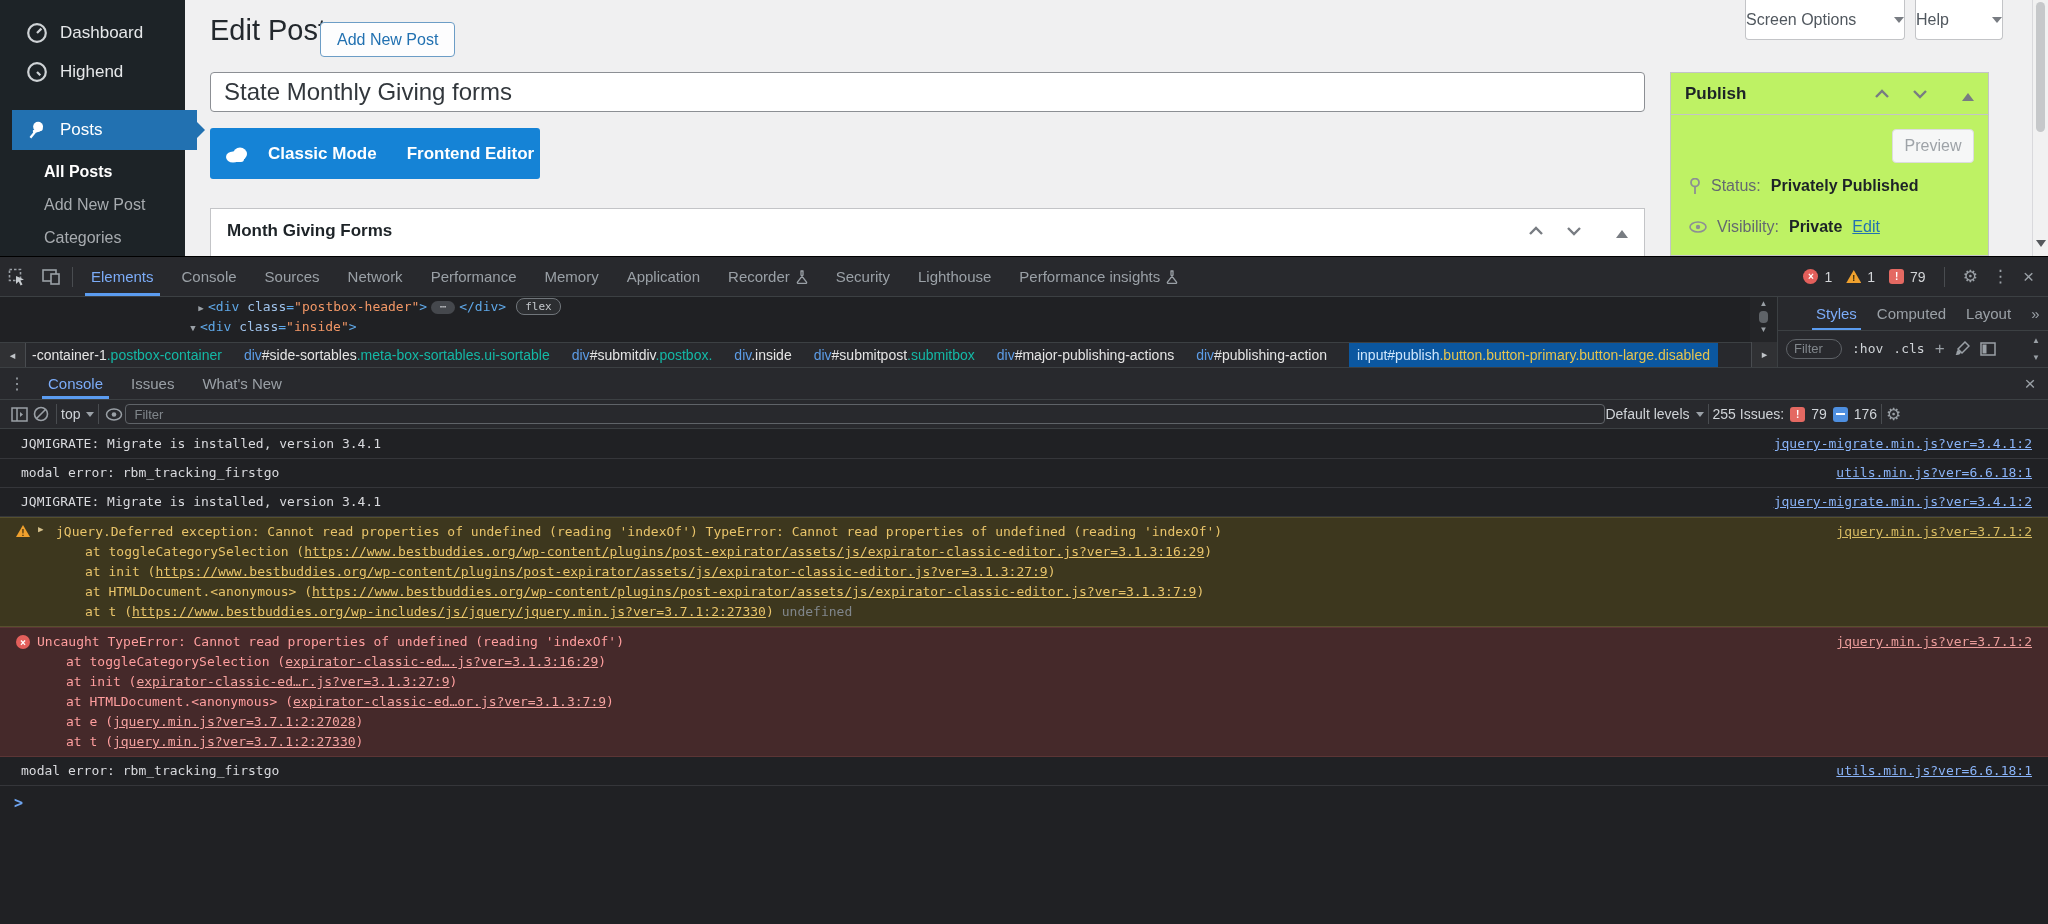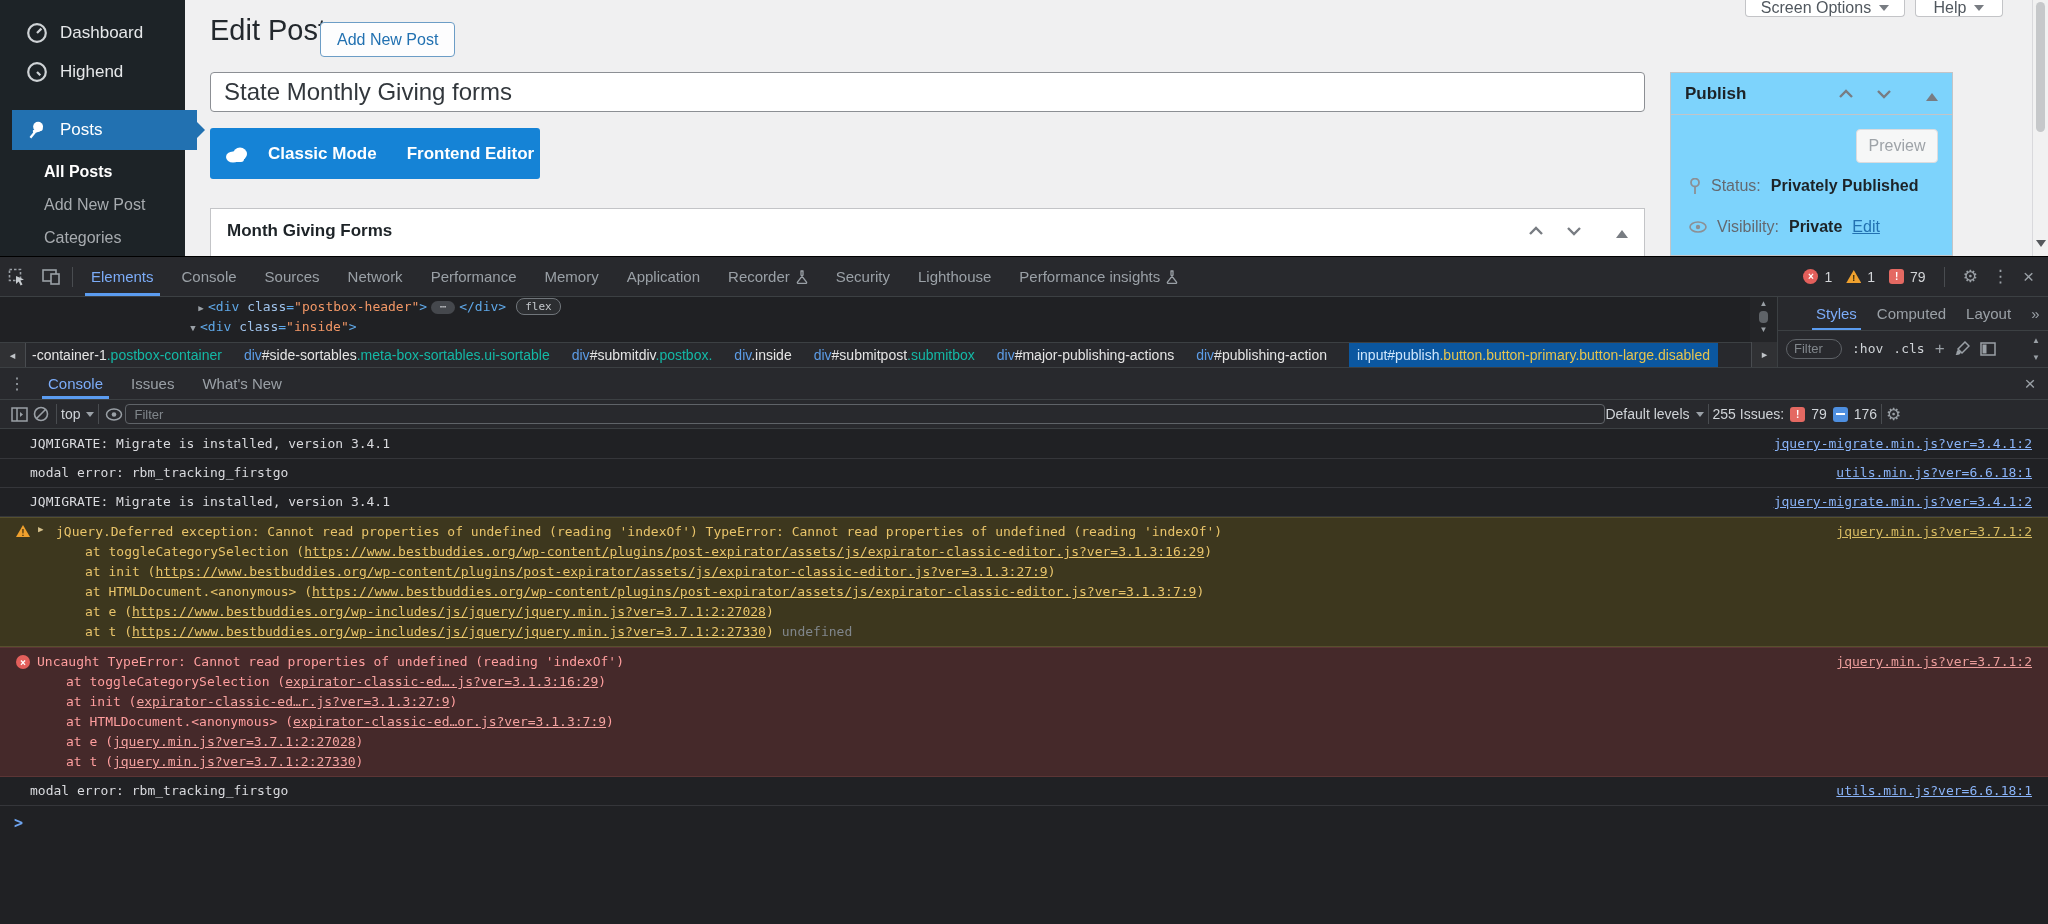--- a/index.html
+++ b/index.html
@@ -12,39 +12,39 @@
   .wp-sidebar { position:absolute; top:0; left:0; width:185px; height:256px; background:#1d2327; }
   .side-item { position:absolute; left:12px; width:185px; height:38px; display:flex; align-items:center; padding-left:14px; color:#e6e8ea; font-size:17px; cursor:pointer; }
   .side-item .mi { width:22px; height:22px; margin-right:12px; flex:none; }
   .side-item.posts { background:#2271b1; color:#fff; height:40px; }
   .side-item.posts::after { content:""; position:absolute; right:-8px; top:50%; margin-top:-9px; border:9px solid transparent; border-left:9px solid #2271b1; border-right:none; }
   .submenu-item { position:absolute; left:44px; font-size:16px; color:#a7abaf; cursor:pointer; }
   .submenu-item.current { color:#fff; font-weight:bold; }
 
   .wp-h1 { position:absolute; left:210px; top:14px; font-size:29px; font-weight:400; color:#23282d; }
   .add-new-btn { position:absolute; left:320px; top:22px; height:35px; padding:0 16px; background:#fdfdfe; border:1px solid #6c9dc6; border-radius:4px; color:#2271b1; font-size:16px; display:flex; align-items:center; cursor:pointer; }
-  .screen-tab { position:absolute; top:0; height:17px; background:#fff; border:1px solid #c3c4c7; border-top:none; border-radius:0 0 4px 4px; color:#50575e; font-size:16px; display:flex; align-items:center; justify-content:center; gap:8px; cursor:pointer; }
+  .screen-tab { position:absolute; top:0; height:40px; background:#fff; border:1px solid #c3c4c7; border-top:none; border-radius:0 0 4px 4px; color:#50575e; font-size:16px; display:flex; align-items:center; justify-content:space-between; gap:8px; cursor:pointer; }
   #screen-options { left:1745px; width:160px; }
   #help-tab { left:1915px; width:88px; }
   .caret { width:0; height:0; border:5px solid transparent; border-top:6px solid #787c82; margin-top:5px; }
 
   .title-input { position:absolute; left:210px; top:72px; width:1435px; height:40px; border:1px solid #8c8f94; border-radius:4px; background:#fff; font-size:24px; color:#32373c; padding:0 13px; font-family:"Liberation Sans",sans-serif; }
 
   .editor-bar { position:absolute; left:210px; top:128px; width:330px; height:51px; background:#1583d6; border-radius:3px; display:flex; align-items:center; color:#fff; cursor:pointer; }
   .editor-bar .cloud { margin:0 18px 0 14px; }
   .editor-bar .mode { font-size:17px; font-weight:bold; }
   .editor-bar .mode + .mode { margin-left:30px; }
 
   .metabox { position:absolute; left:210px; top:208px; width:1435px; height:60px; background:#fff; border:1px solid #c3c4c7; }
   .metabox-header { height:44px; display:flex; align-items:center; padding:0 16px; }
   .metabox-title { font-size:17px; font-weight:bold; color:#1d2327; }
   .box-controls { margin-left:auto; display:flex; align-items:center; gap:22px; color:#787c82; }
   .tri-up { width:0; height:0; border:6px solid transparent; border-bottom:8px solid #787c82; cursor:pointer; }
 
-  .publish { position:absolute; left:1670px; top:72px; width:283px; height:184px; background:#7dd3fc; border:1px solid #c3c4c7; }
+  .publish { position:absolute; left:1670px; top:72px; width:319px; height:184px; background:#bef264; border:1px solid #c3c4c7; }
   .publish-header { height:42px; display:flex; align-items:center; padding:0 14px; border-bottom:1px solid #c3c4c7; }
   .publish-title { font-size:17px; font-weight:bold; color:#1d2327; }
   .preview-btn { position:absolute; right:14px; top:56px; width:82px; height:34px; background:#f6f7f7; border:1px solid #dcdcde; border-radius:4px; color:#9ea3a8; font-size:16px; display:flex; align-items:center; justify-content:center; cursor:pointer; }
   .pub-row { position:absolute; left:18px; display:flex; align-items:center; gap:10px; font-size:16px; color:#646970; }
   .pub-row b { color:#1d2327; }
   .pub-row .edit-link { color:#2271b1; text-decoration:underline; cursor:pointer; }
 
   .wp-scrollbar { position:absolute; right:0; top:0; width:16px; height:256px; background:#f1f1f1; border-left:1px solid #d9d9dc; }
   .wp-scroll-thumb { position:absolute; left:3px; top:2px; width:9px; height:130px; background:#c6c8ca; border-radius:5px; }
   .wp-scroll-down { position:absolute; left:3px; bottom:4px; width:0; height:0; border:5px solid transparent; border-top:7px solid #55585c; }
@@ -116,21 +116,21 @@
   .drawer-close { margin-left:auto; width:36px; display:flex; align-items:center; justify-content:center; color:#9aa0a6; font-size:19px; cursor:pointer; }
 
   .console-toolbar { height:29px; background:#28292d; border-bottom:1px solid #3c4043; display:flex; align-items:center; padding:0 12px 0 8px; }
   .ct-icon { display:flex; align-items:center; justify-content:center; width:22px; cursor:pointer; color:#9aa0a6; }
   .ct-txt { color:#d0d4d8; font-size:14px; white-space:nowrap; cursor:pointer; display:flex; align-items:center; gap:6px; }
   .small-caret { width:0; height:0; border:4px solid transparent; border-top:5px solid #9aa0a6; margin-top:4px; }
   .console-filter { flex:1 1 auto; height:20px; max-width:1480px; border:1px solid #5f6368; border-radius:4px; background:transparent; color:#d0d4d8; font-size:13px; padding:0 8px; font-family:"Liberation Sans",sans-serif; }
   .console-filter::placeholder { color:#80868b; }
 
   .console-output { position:absolute; top:63px; left:0; right:0; bottom:0; background:#202124; overflow:hidden; font-family:"DejaVu Sans Mono",monospace; font-size:13px; }
-  .console-row { display:flex; align-items:flex-start; border-bottom:1px solid #35363a; padding:4px 16px 4px 30px; color:#d9dade; position:relative;justify-content:flex-end; }
+  .console-row { display:flex; align-items:flex-start; border-bottom:1px solid #35363a; padding:4px 16px 4px 21px; color:#d9dade; position:relative;justify-content:flex-end; }
   .console-row .msg-content { flex:1 1 auto; min-width:0; }
   .msg-line { line-height:20px; white-space:nowrap; }
   .msg-line.stack { padding-left:39px; }
   .lnk { text-decoration:underline; cursor:pointer; }
   .trail { color:#80868b; margin-left:8px; }
   .source-link { flex:none; margin-left:20px; color:#8ab4f8; text-decoration:underline; line-height:20px; cursor:pointer; }
   .console-row.warning { background:#3d371e; border-top:1px solid #56502d; border-bottom:1px solid #56502d; color:#e9c46a; padding-left:56px; }
   .console-row.warning .lnk { color:#e9c46a; }
   .console-row.warning .source-link { color:#d8bb62; }
   .console-row.error { background:#45292a; border-top:1px solid #5c3535; border-bottom:1px solid #5c3535; color:#ff9e9e; padding-left:37px; }
@@ -455,21 +455,20 @@
             <span class="source-link">jquery-migrate.min.js?ver=3.4.1:2</span>
           </div>
           <div class="console-row warning">
             <span class="row-icon warn-tri" style="width: 14px; height: 12px; line-height: 16px;">!</span>
             <span class="warn-exp">▶</span>
             <div class="msg-content">
               <div class="msg-line first">jQuery.Deferred exception: Cannot read properties of undefined (reading 'indexOf') TypeError: Cannot read properties of undefined (reading 'indexOf')</div>
               <div class="msg-line stack">at toggleCategorySelection (<span class="lnk">https://www.bestbuddies.org/wp-content/plugins/post-expirator/assets/js/expirator-classic-editor.js?ver=3.1.3:16:29</span>)</div>
               <div class="msg-line stack">at init (<span class="lnk">https://www.bestbuddies.org/wp-content/plugins/post-expirator/assets/js/expirator-classic-editor.js?ver=3.1.3:27:9</span>)</div>
               <div class="msg-line stack">at HTMLDocument.&lt;anonymous&gt; (<span class="lnk">https://www.bestbuddies.org/wp-content/plugins/post-expirator/assets/js/expirator-classic-editor.js?ver=3.1.3:7:9</span>)</div>
-              <div class="msg-line stack">at e (<span class="lnk">https://www.bestbuddies.org/wp-includes/js/jquery/jquery.min.js?ver=3.7.1:2:27028</span>)</div>
               <div class="msg-line stack">at t (<span class="lnk">https://www.bestbuddies.org/wp-includes/js/jquery/jquery.min.js?ver=3.7.1:2:27330</span>)<span class="trail">undefined</span></div>
             </div>
             <span class="source-link">jquery.min.js?ver=3.7.1:2</span>
           </div>
           <div class="console-row error">
             <span class="row-icon err-circle" style="width: 14px; height: 14px;">×</span>
             <div class="msg-content">
               <div class="msg-line first">Uncaught TypeError: Cannot read properties of undefined (reading 'indexOf')</div>
               <div class="msg-line stack">at toggleCategorySelection (<span class="lnk">expirator-classic-ed….js?ver=3.1.3:16:29</span>)</div>
               <div class="msg-line stack">at init (<span class="lnk">expirator-classic-ed…r.js?ver=3.1.3:27:9</span>)</div>

